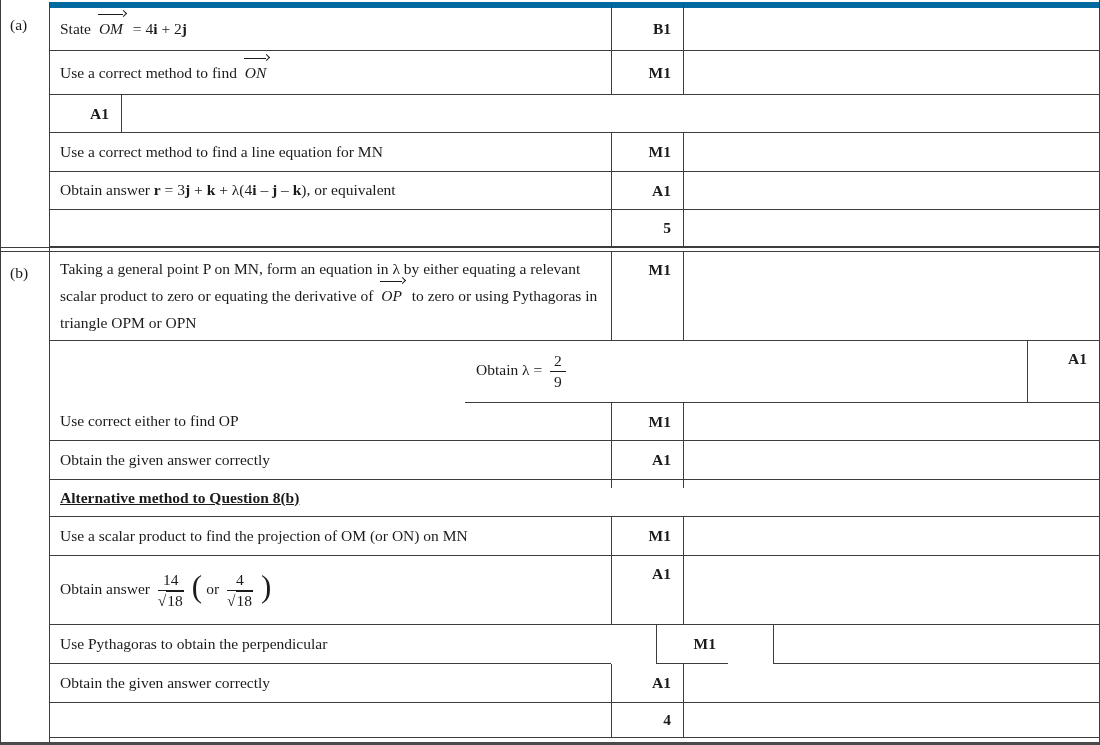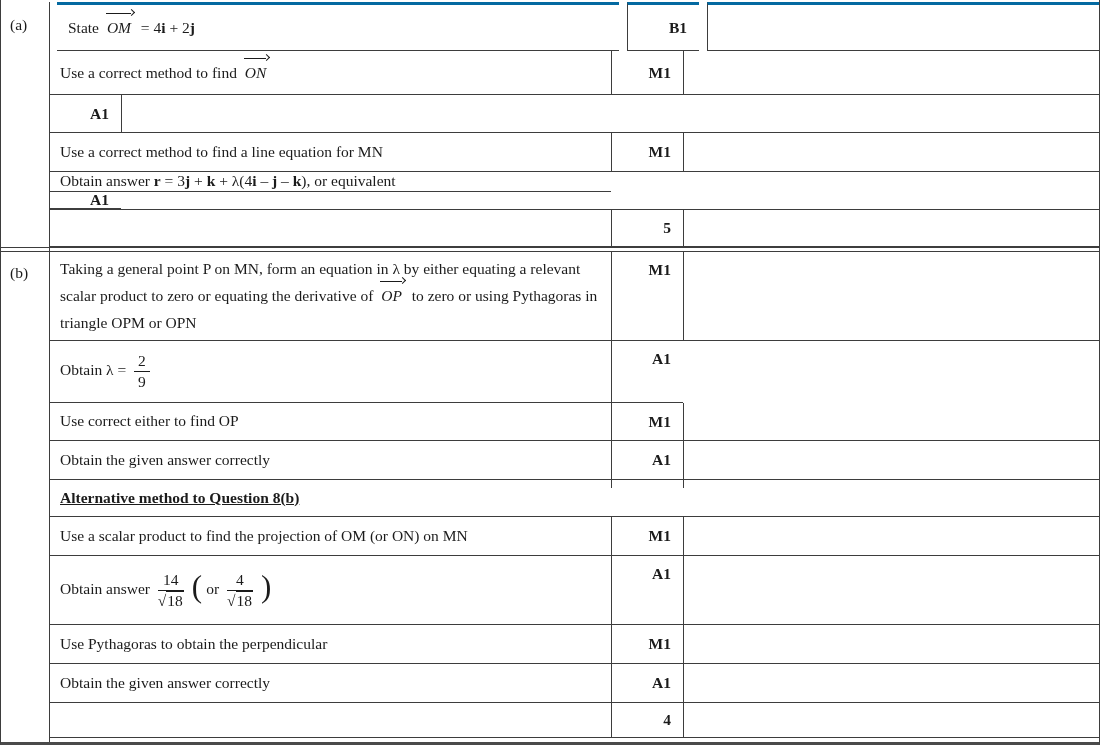--- a/index.html
+++ b/index.html
@@ -12,21 +12,21 @@
   .table{
     position:absolute;left:0;top:0;width:1100px;height:745px;
     border-left:1px solid #3d3d3d;border-right:1px solid #3d3d3d;
     border-bottom:3px solid #4a4a4a;
     box-sizing:border-box;padding-top:2px;
   }
   .vline48{position:absolute;left:48px;top:2px;bottom:0;width:1px;background:#3d3d3d;}
   .part{position:absolute;left:9px;font-size:15.5px;color:#1b1b1b;}
   .row{display:flex;position:relative;margin-left:48px;box-sizing:border-box;}
   .cell{box-sizing:border-box;border-bottom:1px solid #3d3d3d;display:flex;align-items:center;height:100%;overflow:hidden;}
-  .top .cell{border-top:3px solid #0369a1;margin-left:8px;}
+  .top .cell{border-top:6px solid #0369a1;}
   .desc{width:562px;padding:2px 10px 2px 11px;}
   .mark{width:72px;border-left:1px solid #3d3d3d;justify-content:flex-end;padding-right:12px;font-weight:bold;}
   .comment{flex:1;border-left:1px solid #3d3d3d;padding-left:10px;}
   .tall .mark,.tall .comment{align-items:flex-start;padding-top:9px;}
   .alt-cell{width:100%;font-weight:bold;padding-left:11px;}
   .stub{position:absolute;top:0;width:1px;height:8px;background:#3d3d3d;}
   .dsep{height:5px;width:100%;box-sizing:border-box;border-top:1px solid #3d3d3d;border-bottom:1px solid #3d3d3d;}
   .rich{line-height:1.7;display:inline-block;}
   .it{}
   .bd{font-weight:bold;}
@@ -66,21 +66,21 @@
           <div class="cell mark">A1</div>
           <div class="cell comment"></div>
         </div>
         <div class="row" style="height: 39px;">
           <div class="cell desc">
             <span class="rich"><span>Use a correct method to find a line equation for </span><span class="it">MN</span></span>
           </div>
           <div class="cell mark">M1</div>
           <div class="cell comment"></div>
         </div>
-        <div class="row" style="height: 38px; flex-direction: column;">
+        <div class="row" style="height: 38px;">
           <div class="cell desc">
             <span class="rich"><span>Obtain answer </span><span class="bd">r</span><span> = 3</span><span class="bd">j</span><span> + </span><span class="bd">k</span><span> + </span><span class="it">λ</span><span>(4</span><span class="bd">i</span><span> – </span><span class="bd">j</span><span> – </span><span class="bd">k</span><span>), or equivalent</span></span>
           </div>
           <div class="cell mark">A1</div>
           <div class="cell comment"></div>
         </div>
         <div class="row" style="height: 37px;">
           <div class="cell desc">
             <span class="rich"></span>
           </div>
@@ -90,21 +90,21 @@
       </div>
     <div class="dsep"></div>
     <div id="sec-b">
         <div class="row tall" style="height: 89px;">
           <div class="cell desc">
             <span class="rich"><span>Taking a general point </span><span class="it">P</span><span> on </span><span class="it">MN</span><span>, form an equation in </span><span class="it">λ</span><span> by </span><span class="it">either</span><span> equating a relevant scalar product to zero </span><span class="it">or</span><span> equating the derivative of </span><span class="vec">OP</span><span> to zero </span><span class="it">or</span><span> using Pythagoras in triangle </span><span class="it">OPM</span><span> or </span><span class="it">OPN</span></span>
           </div>
           <div class="cell mark">M1</div>
           <div class="cell comment"></div>
         </div>
-        <div class="row tall" style="height: 62px;">
+        <div class="row tall" style="height: 62px; justify-content: flex-end;">
           <div class="cell desc">
             <span class="rich"><span>Obtain </span><span class="it">λ</span><span> = </span><span class="frac">
                 <span class="num">2</span>
                 <span class="den">9</span>
               </span></span>
           </div>
           <div class="cell mark">A1</div>
         </div>
         <div class="row" style="height: 38px;">
           <div class="cell desc">
@@ -138,21 +138,21 @@
                 <span class="num">14</span>
                 <span class="den"><span class="sq">√</span><span class="rad">18</span></span>
               </span><span class="bigp">(</span><span>or </span><span class="frac">
                 <span class="num">4</span>
                 <span class="den"><span class="sq">√</span><span class="rad">18</span></span>
               </span><span class="bigp">)</span></span>
           </div>
           <div class="cell mark">A1</div>
           <div class="cell comment"></div>
         </div>
-        <div class="row" style="height: 39px;">
+        <div class="row" style="height: 39px; gap: 45px;">
           <div class="cell desc">
             <span class="rich"><span>Use Pythagoras to obtain the perpendicular</span></span>
           </div>
           <div class="cell mark">M1</div>
           <div class="cell comment"></div>
         </div>
         <div class="row" style="height: 39px;">
           <div class="cell desc">
             <span class="rich"><span>Obtain the given answer correctly</span></span>
           </div>

